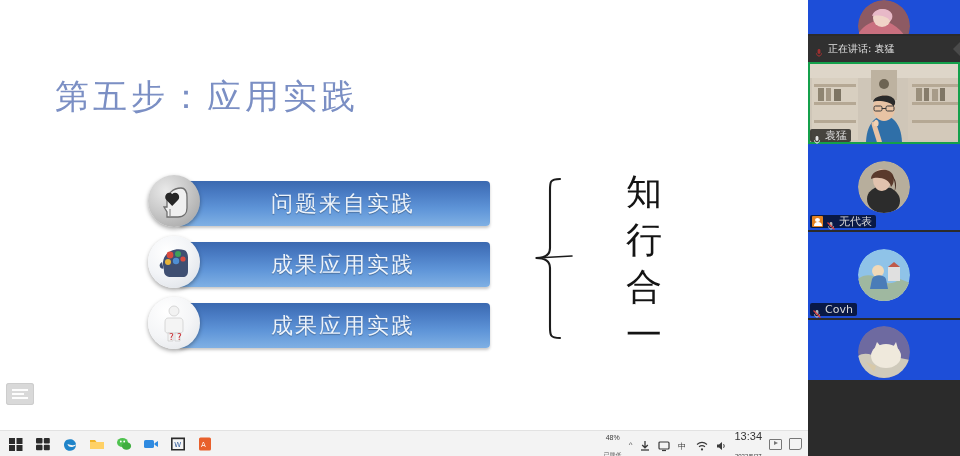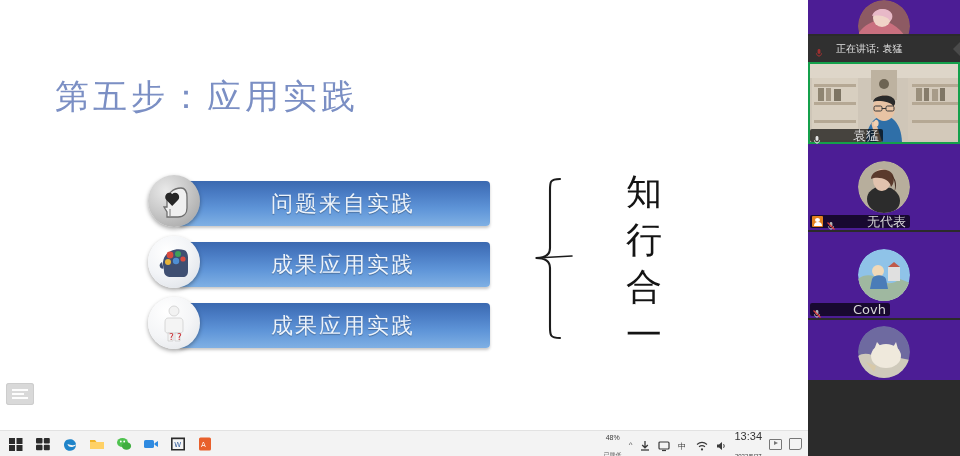--- a/index.html
+++ b/index.html
@@ -41,40 +41,40 @@
 
   .corner-btn{position:absolute;left:6px;top:383px;width:28px;height:22px;border-radius:3px;
       background:#d9d9d9;box-shadow:inset 0 0 0 1px #cdcdcd;}
   .corner-btn i{position:absolute;left:6px;display:block;height:2px;background:#fdfdfd;}
   .corner-btn i:nth-child(1){top:6px;width:16px;}
   .corner-btn i:nth-child(2){top:10px;width:12px;}
   .corner-btn i:nth-child(3){top:14px;width:16px;}
 
   
   #sidebar{position:absolute;left:808px;top:0;width:152px;height:456px;background:#2b2b2b;}
-  .tile{position:relative;width:152px;height:86px;background:#4c1d95;
+  .tile{position:relative;width:152px;height:86px;background:#1d4ed8;
         border-bottom:2px solid #2b2b2b;overflow:hidden;}
   .avatar{position:absolute;left:50%;top:50%;transform:translate(-50%,-50%);
           width:52px;height:52px;border-radius:50%;overflow:hidden;}
   .avatar svg{display:block;width:52px;height:52px;}
   .namebar{position:absolute;left:2px;bottom:2px;height:13px;display:flex;align-items:center;
            gap:3px;background:rgba(0,0,0,.68);padding:0 4px 0 2px;border-radius:2px;max-width:140px;}
-  .nm{color:#d9d9d9;font-size:13px;white-space:nowrap;overflow:hidden;
-      font-family:"DejaVu Sans","Liberation Sans",sans-serif;margin-left:28px;}
+  .nm{color:#d9d9d9;font-size:11px;white-space:nowrap;overflow:hidden;
+      font-family:"DejaVu Sans","Liberation Sans",sans-serif;}
   .mic-off{width:10px;height:10px;flex:0 0 10px;}
   .host-badge{width:11px;height:11px;flex:0 0 11px;background:#e2801e;border-radius:1px;
       position:relative;}
   .host-badge::after{content:"";position:absolute;left:3px;top:2px;width:5px;height:4px;
       border-radius:50%;background:#fff;}
   .host-badge::before{content:"";position:absolute;left:1.5px;top:6px;width:8px;height:4px;
       border-radius:4px 4px 0 0;background:#fff;}
 
   
   .speak-banner{position:relative;width:152px;height:26px;background:#303030;
-      display:flex;align-items:center;gap:12px;padding:0 6px;box-sizing:border-box;}
+      display:flex;align-items:center;gap:4px;padding:0 6px;box-sizing:border-box;}
   .speak-banner .nm2{color:#e2e2e2;font-size:10px;white-space:nowrap;
       font-family:"DejaVu Sans","Liberation Sans",sans-serif;}
   .speak-banner .arrow{position:absolute;right:0;top:6px;width:0;height:0;
       border-top:7px solid transparent;border-bottom:7px solid transparent;border-right:7px solid #4a4a4a;}
 
   
   .cam{position:relative;width:152px;height:82px;overflow:hidden;
        outline:2px solid #14a04b;outline-offset:-2px;background:#b9ae9e;}
 
   

